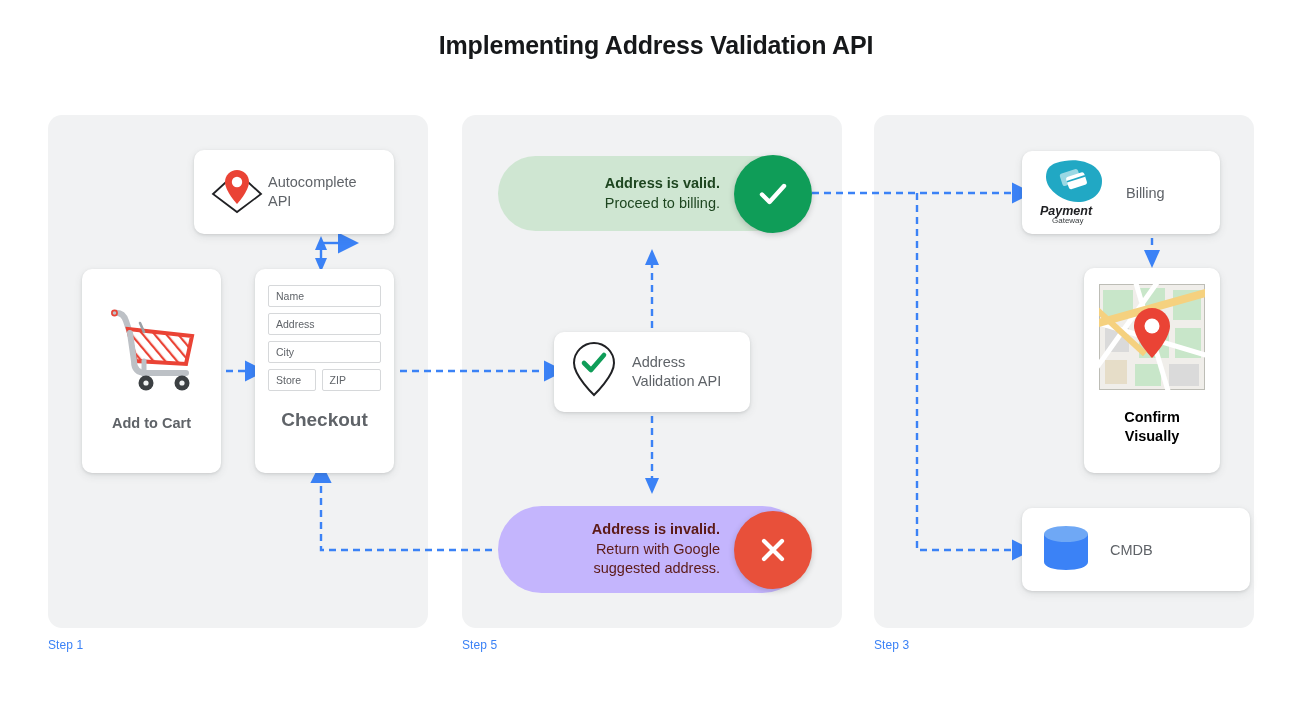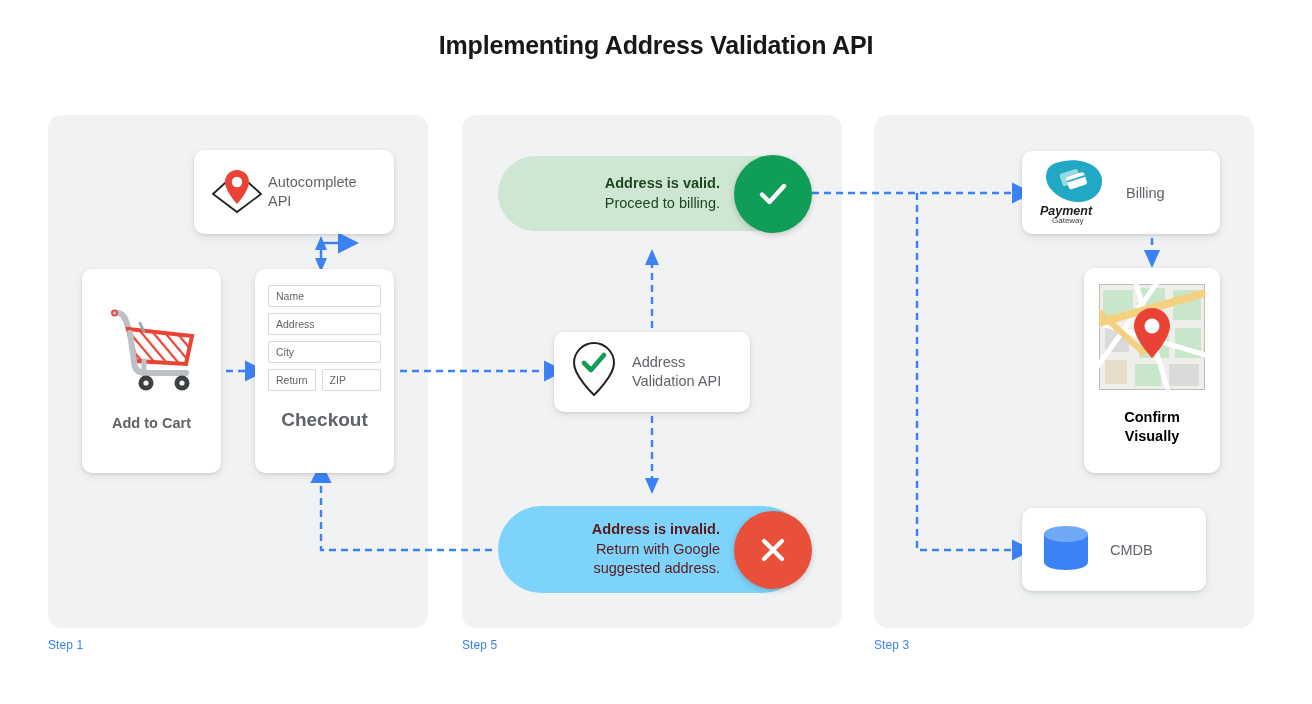--- a/index.html
+++ b/index.html
@@ -106,37 +106,37 @@
     left: 1084px; top: 268px; width: 136px; height: 205px;
     display: flex; flex-direction: column; align-items: center; padding-top: 16px;
   }
   #card-confirm .lbl {
     margin-top: 14px; text-align: center;
     font-size: 14.5px; font-weight: bold; color: #000000; line-height: 1.3;
   }
 
   
   #card-cmdb {
-    left: 1022px; top: 508px; width: 184px; height: 83px;
+    left: 1022px; top: 508px; width: 228px; height: 83px;
     display: flex; align-items: center; padding-left: 18px;
   }
   #card-cmdb .lbl { font-size: 14.5px; color: #5f6368; margin-left: 18px; }
 
   
   .pill {
     position: absolute; border-radius: 50px;
     display: flex; align-items: center; justify-content: flex-end;
   }
   #pill-valid {
     left: 498px; top: 156px; width: 308px; height: 75px;
     background: #cfe6d2;
   }
   #pill-invalid {
     left: 498px; top: 506px; width: 308px; height: 87px;
-    background: #7dd3fc;
+    background: #c4b5fd;
   }
   .pill-text { text-align: right; font-size: 14.5px; line-height: 1.36; }
   #pill-valid .pill-text { color: #1e4620; margin-right: 14px; }
   #pill-invalid .pill-text { color: #5c1a17; margin-right: 14px; }
   .pill-text .b { font-weight: bold; display: block; }
   .badge {
     border-radius: 50%;
     display: flex; align-items: center; justify-content: center;
     flex: 0 0 auto;
     box-shadow: 0 2px 6px rgba(0,0,0,0.18);
@@ -266,21 +266,21 @@
       </svg>
     </span>
     <span class="lbl">Add to Cart</span>
   </div>
 
   <div class="card" id="card-checkout">
     <div class="field">Name</div>
     <div class="field">Address</div>
     <div class="field">City</div>
     <div class="field-row">
-      <div class="field" id="f-state">Return</div>
+      <div class="field" id="f-state">Store</div>
       <div class="field" id="f-zip">ZIP</div>
     </div>
     <span class="lbl">Checkout</span>
   </div>
 
   <div class="pill" id="pill-valid">
     <div class="pill-text">
       <span class="b">Address is valid.</span>
       <span>Proceed to billing.</span>
     </div>

